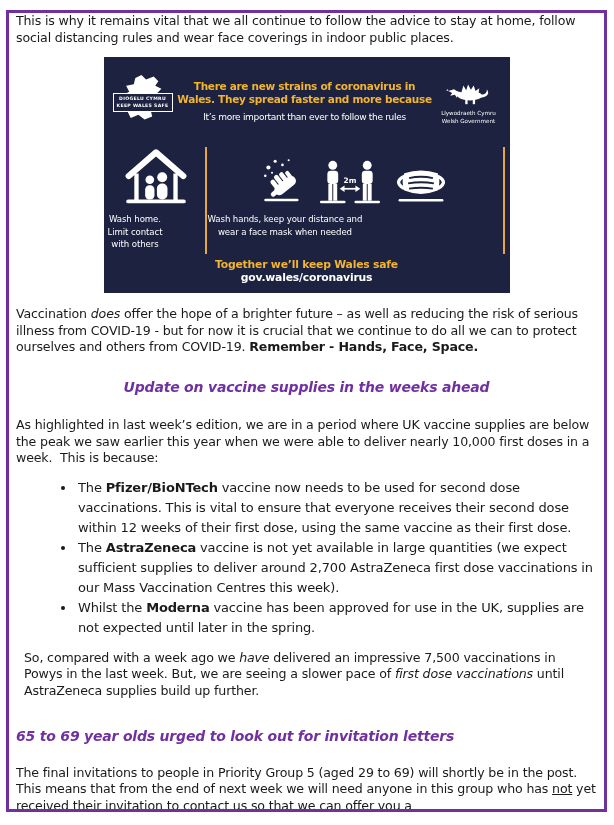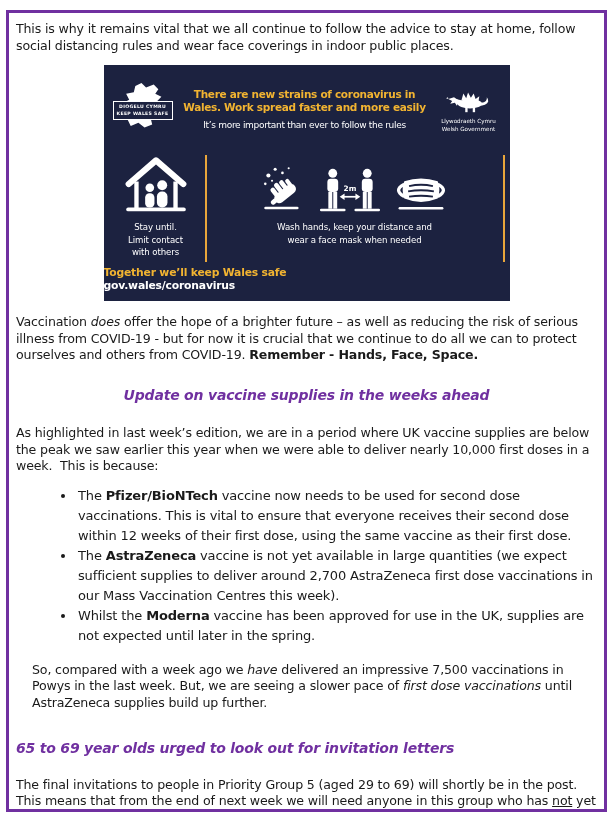--- a/index.html
+++ b/index.html
@@ -14,32 +14,32 @@
   *{margin:0;padding:0;box-sizing:border-box;}
   html,body{background:#fff;}
   body{
     width:614px;height:825px;position:relative;overflow:hidden;
     font-family:"DejaVu Sans","Liberation Sans",sans-serif;
     color:var(--body-text);
   }
   .page{
     position:absolute;left:6px;top:10px;width:601px;height:802px;
     border:3px solid var(--border-purple);
-    padding:8px 7px;overflow:hidden;background:#fff;
+    padding:0 7px;overflow:hidden;background:#fff;
   }
   .body-text{
     font-size:12.6px;line-height:16.6px;letter-spacing:-0.15px;
   }
   .seg-b{font-weight:bold;}
   .seg-i{font-style:italic;}
   .seg-u{text-decoration:underline;}
   .p-intro{margin:0 0 11px 0;}
   .p-vaccination{margin:0;}
   .p-supplies{margin:0 0 11px 0;}
-  .p-summary{margin:16px;}
+  .p-summary{margin:8px;}
   .p-invitations{margin:0;}
   .section-heading{
     color:var(--heading-purple);
     font-size:14px;font-weight:bold;font-style:italic;
     letter-spacing:-0.2px;line-height:18px;
   }
   .h-supplies{margin:22px 0 21px 0;text-align:center;}
   .h-invitations{margin:27px 0 20px 0;}
   .bullet-list{
     margin:0 0 12px 0;padding-left:60px;
@@ -70,33 +70,33 @@
     font-size:10.5px;letter-spacing:-0.3px;line-height:1.25;white-space:nowrap;
   }
   .ig-subheadline{
     color:#fff;font-weight:normal;font-size:9px;letter-spacing:-0.3px;
     margin-top:6px;white-space:nowrap;
   }
   .ig-gov-wrap{width:66px;flex:none;text-align:center;}
   .dragon{width:48px;height:30px;display:block;margin:0 auto;}
   .ig-gov-text{color:#fff;font-size:5.6px;line-height:1.5;margin-top:2px;}
   .ig-body{flex:1;display:flex;align-items:stretch;padding:4px 4px 0 4px;}
-  .ig-panel{display:flex;flex-direction:column;align-items:center;}
+  .ig-panel{display:flex;flex-direction:column;align-items:flex-start;}
   .ig-panel-1{width:96px;flex:none;}
   .ig-panel-2{flex:1;min-width:0;}
   .ig-panel-3{width:100px;flex:none;}
   .ig-divider{width:2px;background:var(--divider-gold);margin:6px 1px 4px 1px;flex:none;}
   .ig-icons-row{
     height:66px;display:flex;align-items:flex-end;justify-content:center;gap:8px;width:100%;
   }
   .ig-label{
     color:#fff;font-size:8.6px;line-height:1.45;text-align:center;
     margin-top:6px;height:40px;letter-spacing:-0.1px;
   }
-  .ig-footer{text-align:left;padding:0 0 9px 0;}
+  .ig-footer{text-align:center;padding:0 0 9px 0;}
   .ig-footer-1{color:var(--infographic-yellow);font-weight:bold;font-size:10.8px;letter-spacing:-0.2px;}
   .ig-footer-2{color:#fff;font-weight:bold;font-size:10.8px;letter-spacing:-0.2px;}
   .icon-svg{display:block;}
   svg.overflow{overflow:visible;}
 </style>
 </head>
 <body>
 
 <div class="page">
 
@@ -109,21 +109,21 @@
           <path fill="#fff" d="M20 6 L28 2 L34 8 L44 4 L50 10 L46 16 L54 20 L48 26 L52 32 L44 36 L48 44 L40 48 L42 56 L32 60 L24 54 L14 58 L10 50 L16 44 L6 40 L12 34 L4 28 L12 24 L8 16 L18 14 Z"></path>
         </svg>
         <div class="ig-badge">
           <div>DIOGELU CYMRU</div>
           <div>KEEP WALES SAFE</div>
         </div>
       </div>
       <div class="ig-headline-wrap">
         <div class="ig-headline">
           <div>There are new strains of coronavirus in</div>
-          <div>Wales. Work spread faster and more easily</div>
+          <div>Wales. They spread faster and more because</div>
         </div>
         <div class="ig-subheadline">It’s more important than ever to follow the rules</div>
       </div>
       <div class="ig-gov-wrap">
         <svg class="dragon" viewBox="0 0 100 64" aria-hidden="true">
           <g fill="#fff">
             <ellipse cx="52" cy="40" rx="26" ry="10"></ellipse>
             <path d="M18 26 l-12 4 8 4 -4 6 10 -2 4 6 6 -10 z"></path>
             <path d="M22 30 L40 34 36 46 20 38 z"></path>
             <path d="M34 32 l4 -14 6 10 4 -12 6 11 6 -9 4 12 8 -6 -2 12 z"></path>
@@ -151,21 +151,21 @@
               <rect x="78" y="46" width="7" height="44"></rect>
               <rect x="2" y="88" width="96" height="6" rx="3"></rect>
               <circle cx="40" cy="56" r="7"></circle>
               <rect x="32.5" y="65" width="15" height="23" rx="7"></rect>
               <circle cx="60" cy="52" r="8"></circle>
               <rect x="51.5" y="62" width="17" height="26" rx="8"></rect>
             </g>
           </svg>
         </div>
         <div class="ig-label">
-          <div>Stay until.</div>
+          <div>Wash home.</div>
           <div>Limit contact</div>
           <div>with others</div>
         </div>
       </div>
 
       <div class="ig-divider"></div>
 
       <div class="ig-panel ig-panel-2">
         <div class="ig-icons-row">
           <svg class="icon-svg overflow" width="52" height="54" viewBox="0 0 100 100" aria-hidden="true">

